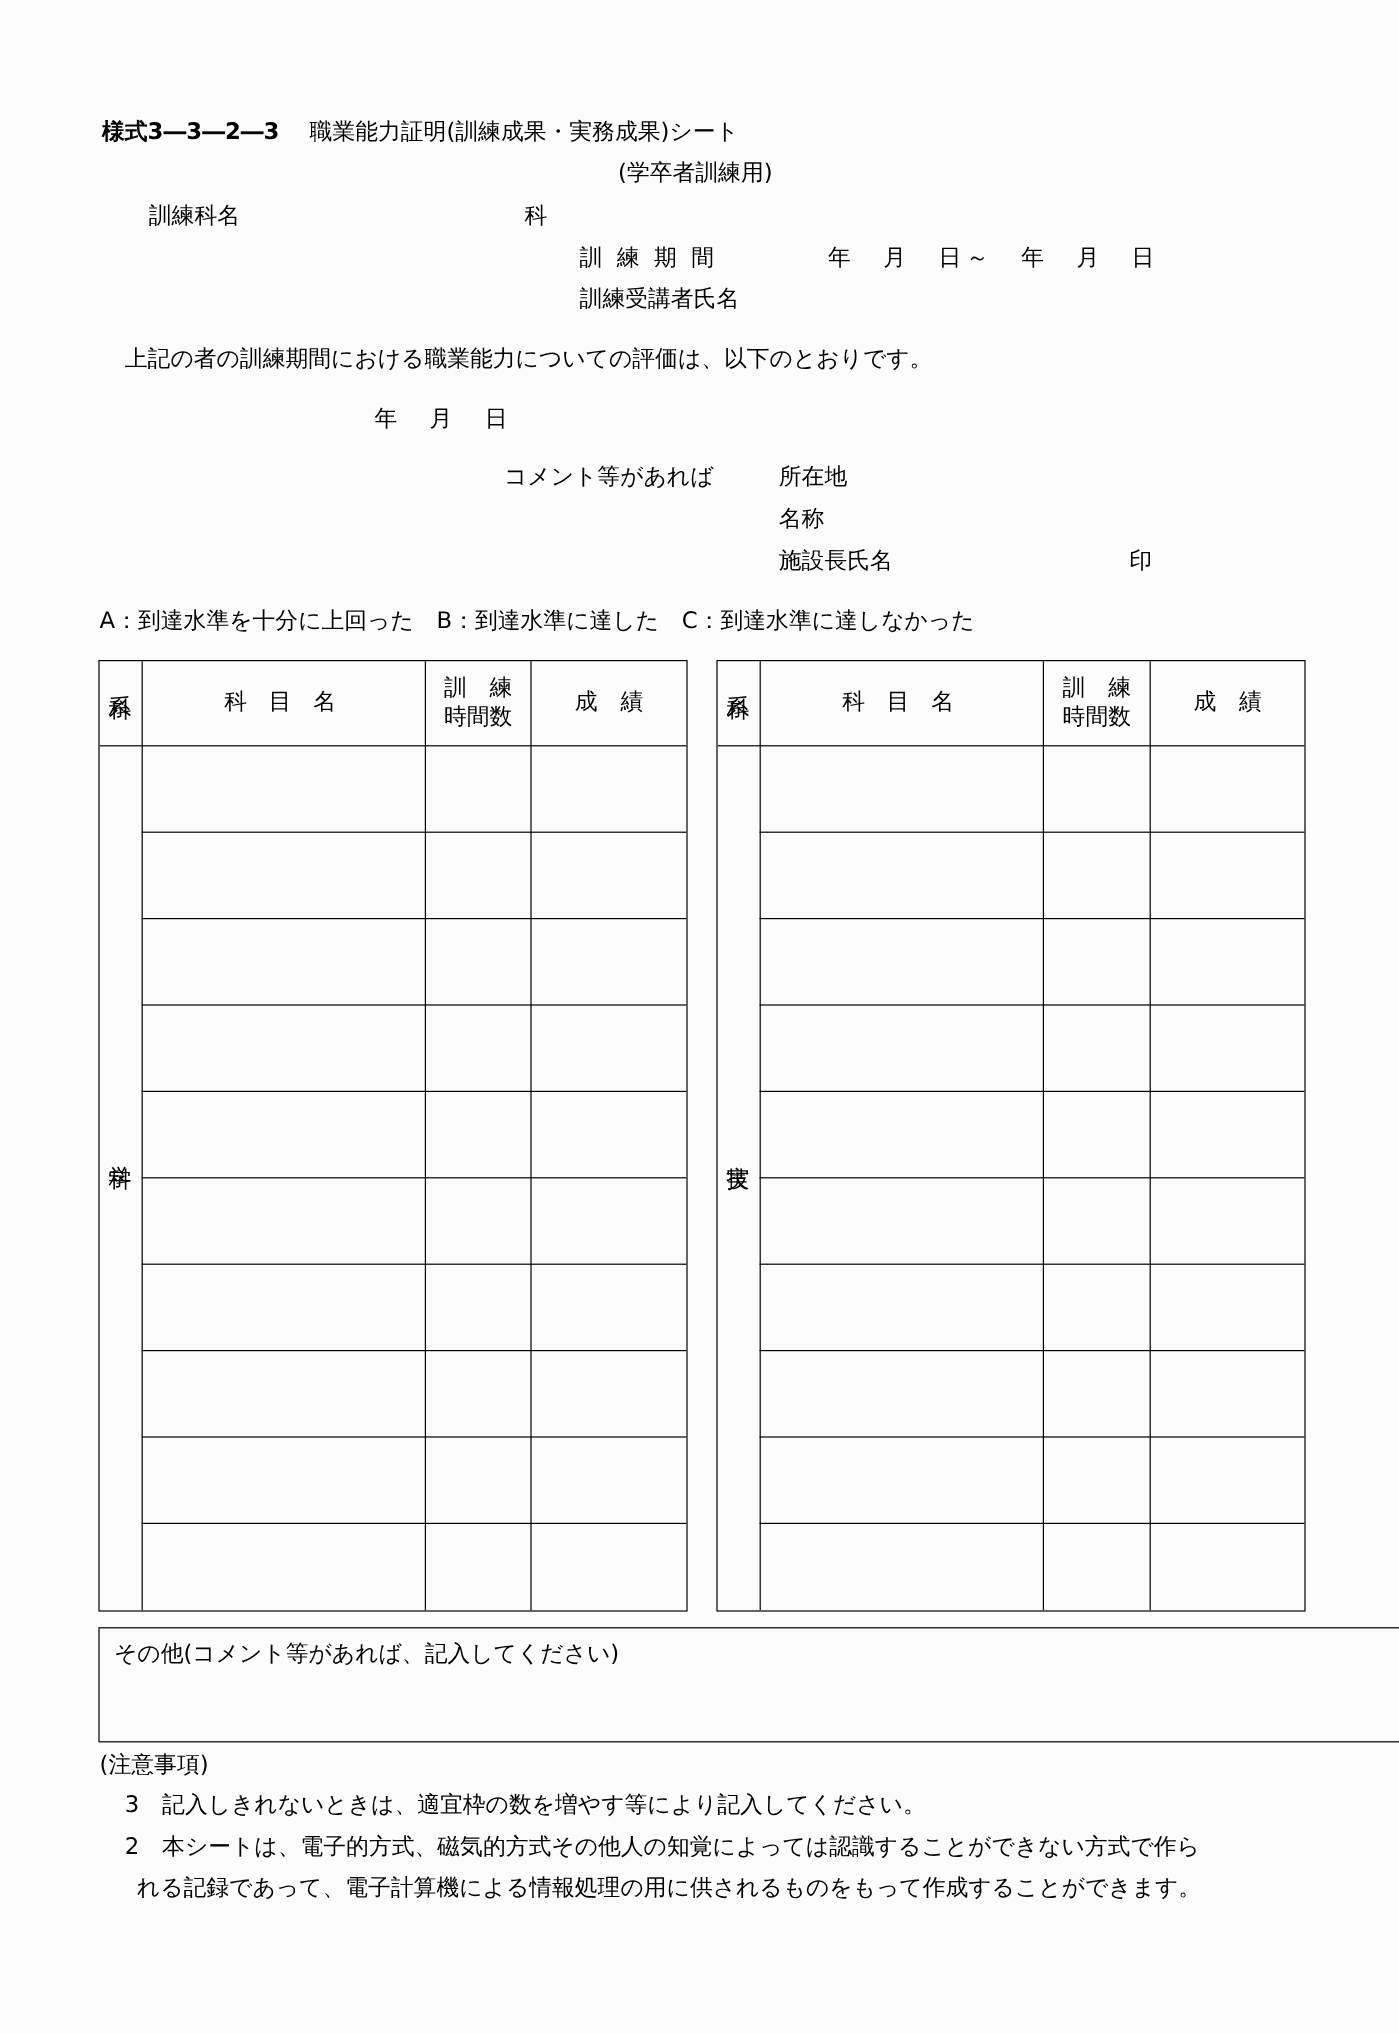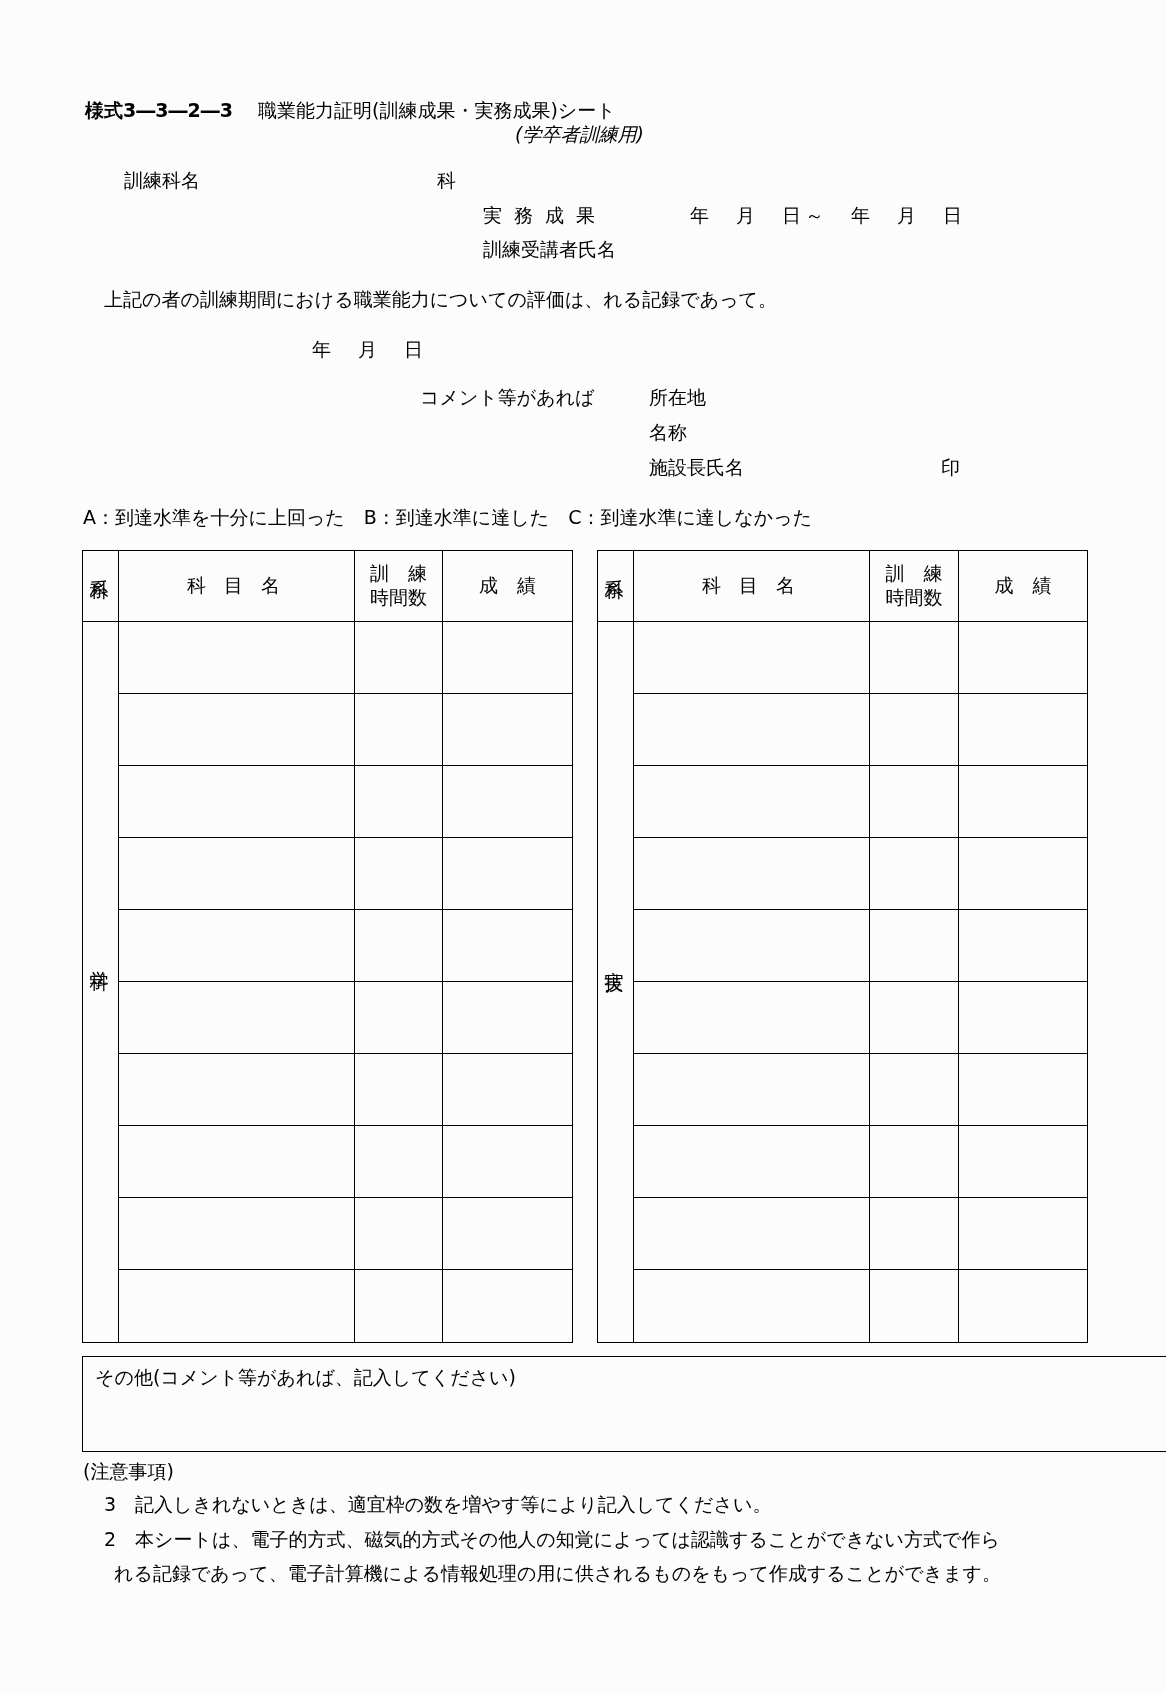--- a/index.html
+++ b/index.html
@@ -17,33 +17,33 @@
   .comment { position: absolute; left: 82px; top: 1356px; width: 1165px; height: 96px;
              border: 1.5px solid #000; box-sizing: border-box; }
   .comment span { position: absolute; left: 12px; top: 8px; }
   .cell { position: absolute; }
 </style>
 </head>
 <body>
 
 <div class="t" style="left:85px;top:101px;font-weight:bold;">様式3―3―2―3</div>
 <div class="t" style="left:258px;top:101px;">職業能力証明(訓練成果・実務成果)シート</div>
-<div class="t" style="left:515px;top:125px;font-style:italic;">(学卒者訓練用)</div>
+<div class="t" style="left:515px;top:135px;">(学卒者訓練用)</div>
 
 <div class="t" style="left:124px;top:171px;">訓練科名</div>
 <div class="t" style="left:220px;top:166px;width:210px;height:28px;"></div>
 <div class="t" style="left:437px;top:171px;">科</div>
 
-<div class="t spaced" style="left:483px;top:206px;">実務成果</div>
+<div class="t spaced" style="left:483px;top:206px;">訓練期間</div>
 <div class="t" style="left:690px;top:206px;word-spacing:0;letter-spacing:4px;">年　月　日～　年　月　日</div>
 
 <div class="t" style="left:483px;top:240px;">訓練受講者氏名</div>
 <div class="t" style="left:640px;top:236px;width:300px;height:28px;"></div>
 
-<div class="t" style="left:104px;top:290px;">上記の者の訓練期間における職業能力についての評価は、れる記録であって。</div>
+<div class="t" style="left:104px;top:290px;">上記の者の訓練期間における職業能力についての評価は、以下のとおりです。</div>
 <div class="t" style="left:312px;top:340px;letter-spacing:4px;text-align:right;">年　月　日</div>
 
 <div class="t" style="left:420px;top:388px;">コメント等があれば</div>
 <div class="t" style="left:649px;top:388px;">所在地</div>
 <div class="t" style="left:649px;top:423px;">名称</div>
 <div class="t" style="left:649px;top:458px;">施設長氏名</div>
 <div class="t" style="left:941px;top:458px;">印</div>
 
 <div class="t" style="left:83px;top:508px;">A：到達水準を十分に上回った　B：到達水準に達した　C：到達水準に達しなかった</div>
 

